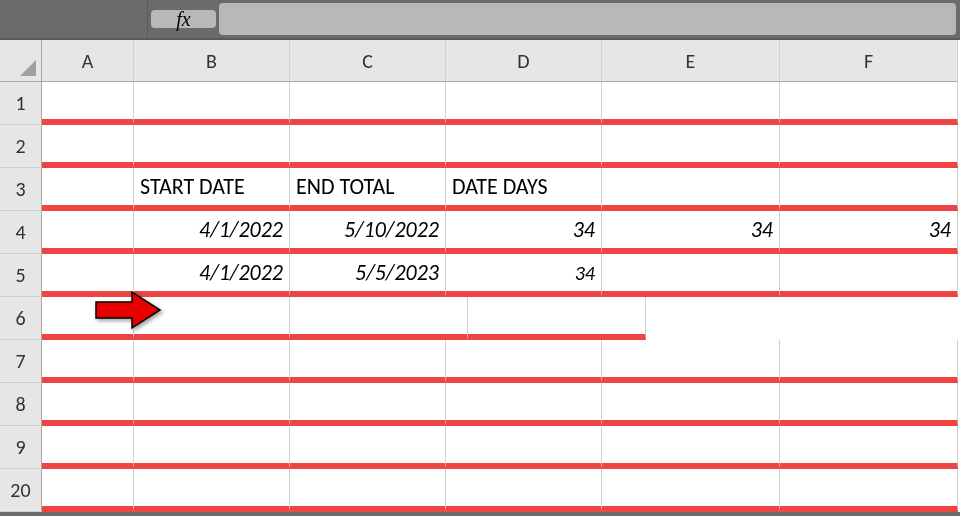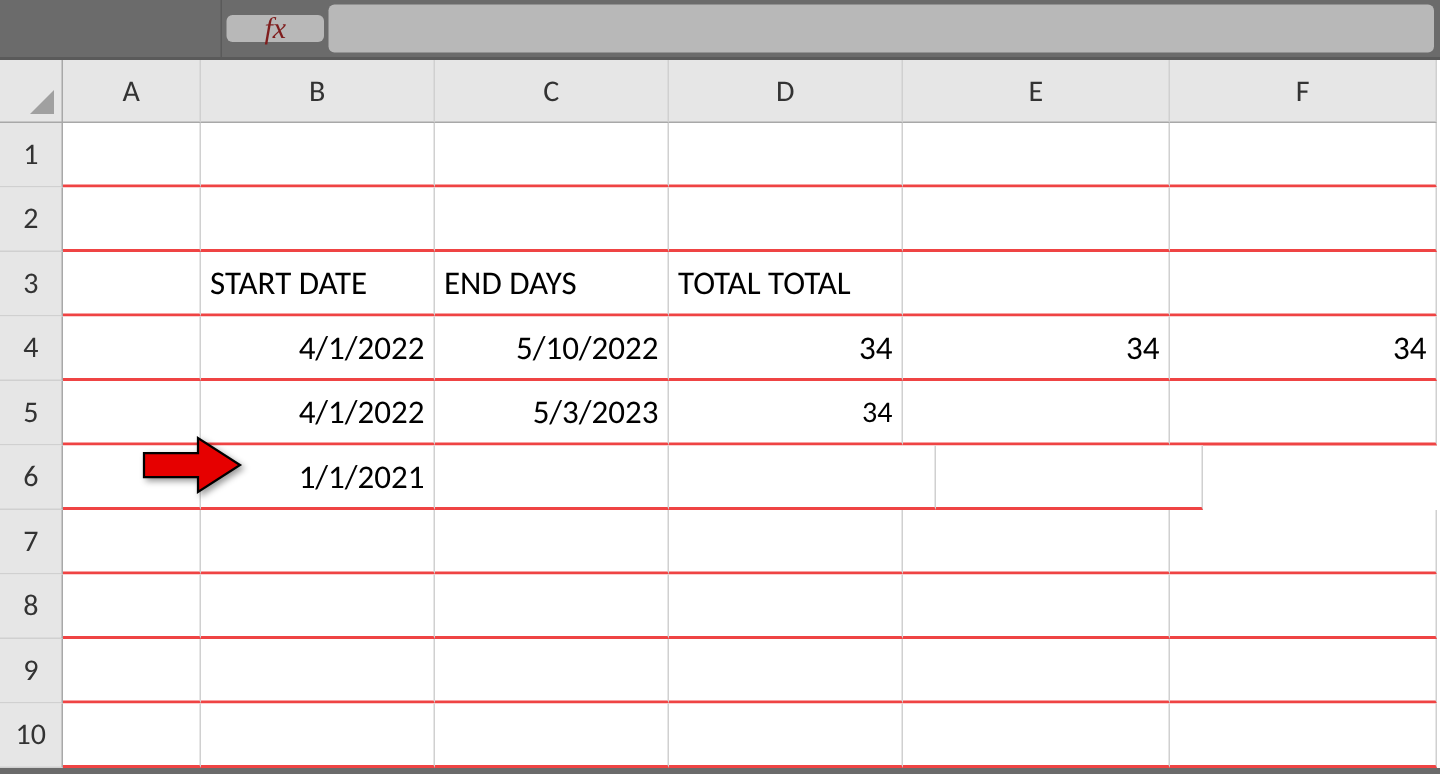--- a/index.html
+++ b/index.html
@@ -25,21 +25,21 @@
     .fx-icon {
       width: 65px;
       height: 18px;
       background: #b8b8b8;
       display: flex;
       align-items: center;
       justify-content: center;
       font-style: italic;
       font-family: serif;
       font-size: 20px;
-      color: #7f1d1d;
+      color: #000000;
       margin: 4px 3px;
       border-radius: 4px;
     }
     .formula-input {
       flex: 1;
       height: 32px;
       background: #b8b8b8;
       margin: 4px 4px 4px 0;
       border-radius: 4px;
       border: none;
@@ -108,30 +108,30 @@
     .col-D { width: 156px; }
     .col-E { width: 178px; }
     .col-F { width: 178px; }
     .data-row {
       display: flex;
       height: 43px;
     }
     .cell {
       height: 43px;
       border-right: 1px solid #d0d0d0;
-      border-bottom: 2px solid #ef4444;
+      border-bottom: 6px solid #ef4444;
       display: flex;
       align-items: center;
       padding: 0 6px;
       font-size: 22px;
       color: #000;
       background: white;
     }
     .text-left { justify-content: flex-start; }
-    .text-right { justify-content: flex-end; }
+    .text-right { justify-content: flex-end; font-style: italic; }
     .smaller { font-size: 20px; }
     .arrow {
       position: absolute;
       left: 94px;
       top: 290px;
       z-index: 10;
       filter: drop-shadow(2px 2px 2px rgba(0,0,0,0.4));
     }
   </style>
 </head>
@@ -148,21 +148,21 @@
     <div class="corner-cell"></div>
     <div class="row-header">1</div>
     <div class="row-header">2</div>
     <div class="row-header">3</div>
     <div class="row-header">4</div>
     <div class="row-header">5</div>
     <div class="row-header">6</div>
     <div class="row-header">7</div>
     <div class="row-header">8</div>
     <div class="row-header">9</div>
-    <div class="row-header">10</div>
+    <div class="row-header">20</div>
   </div>
   <div class="main-grid">
     <div class="col-headers">
       <div class="col-header col-A">A</div>
       <div class="col-header col-B">B</div>
       <div class="col-header col-C">C</div>
       <div class="col-header col-D">D</div>
       <div class="col-header col-E">E</div>
       <div class="col-header col-F">F</div>
     </div>
@@ -181,47 +181,46 @@
       <div class="cell col-B"></div>
       <div class="cell col-C"></div>
       <div class="cell col-D"></div>
       <div class="cell col-E"></div>
       <div class="cell col-F"></div>
     </div>
 
     <div class="data-row">
       <div class="cell col-A"></div>
       <div class="cell col-B text-left">START DATE</div>
-      <div class="cell col-C text-left">END DAYS</div>
-      <div class="cell col-D text-left">TOTAL TOTAL</div>
+      <div class="cell col-C text-left">END TOTAL</div>
+      <div class="cell col-D text-left">DATE DAYS</div>
       <div class="cell col-E"></div>
       <div class="cell col-F"></div>
     </div>
 
     <div class="data-row">
       <div class="cell col-A"></div>
       <div class="cell col-B text-right">4/1/2022</div>
       <div class="cell col-C text-right">5/10/2022</div>
       <div class="cell col-D text-right">34</div>
       <div class="cell col-E text-right">34</div>
       <div class="cell col-F text-right">34</div>
     </div>
 
     <div class="data-row">
       <div class="cell col-A"></div>
       <div class="cell col-B text-right">4/1/2022</div>
-      <div class="cell col-C text-right">5/3/2023</div>
+      <div class="cell col-C text-right">5/5/2023</div>
       <div class="cell col-D text-right smaller">34</div>
       <div class="cell col-E"></div>
       <div class="cell col-F"></div>
     </div>
 
     <div class="data-row">
       <div class="cell col-A"></div>
-      <div class="cell col-B text-right">1/1/2021</div>
       <div class="cell col-D"></div>
       <div class="cell col-E"></div>
       <div class="cell col-F"></div>
     </div>
 
     <div class="data-row">
       <div class="cell col-A"></div>
       <div class="cell col-B"></div>
       <div class="cell col-C"></div>
       <div class="cell col-D"></div>

